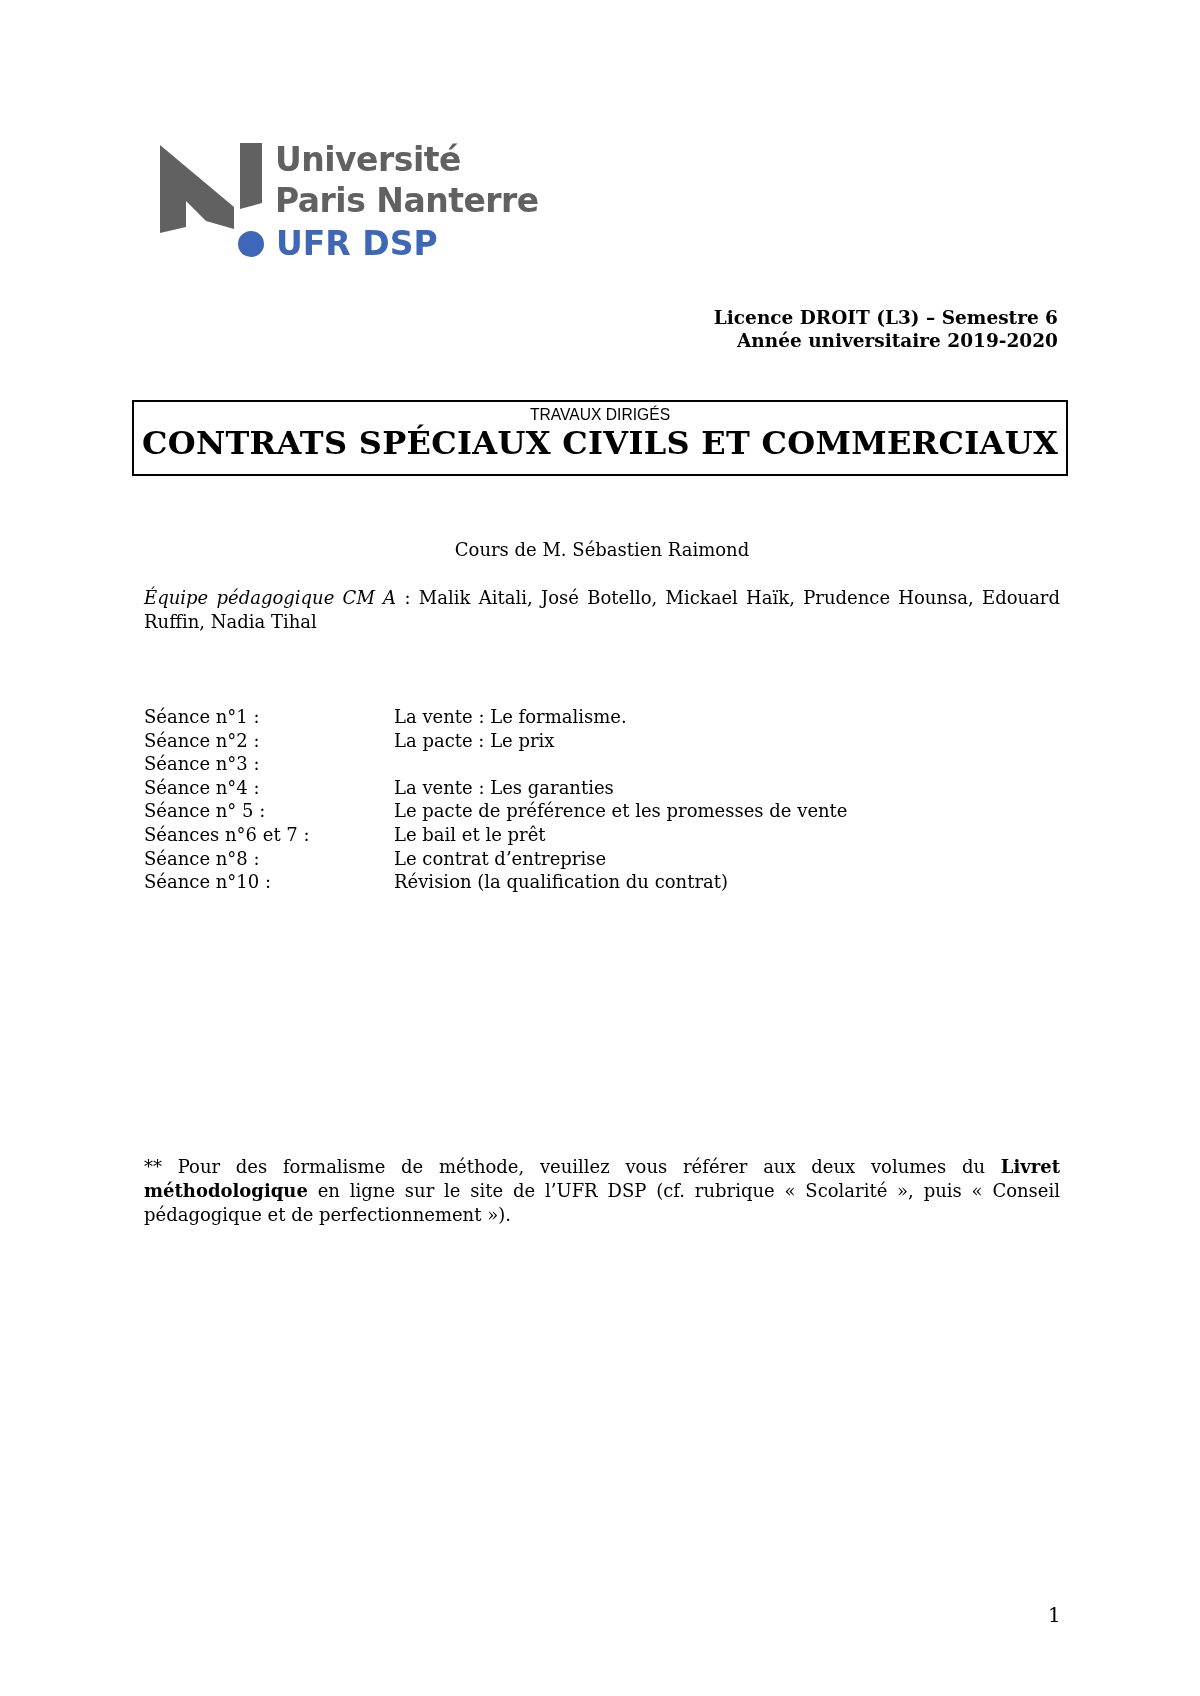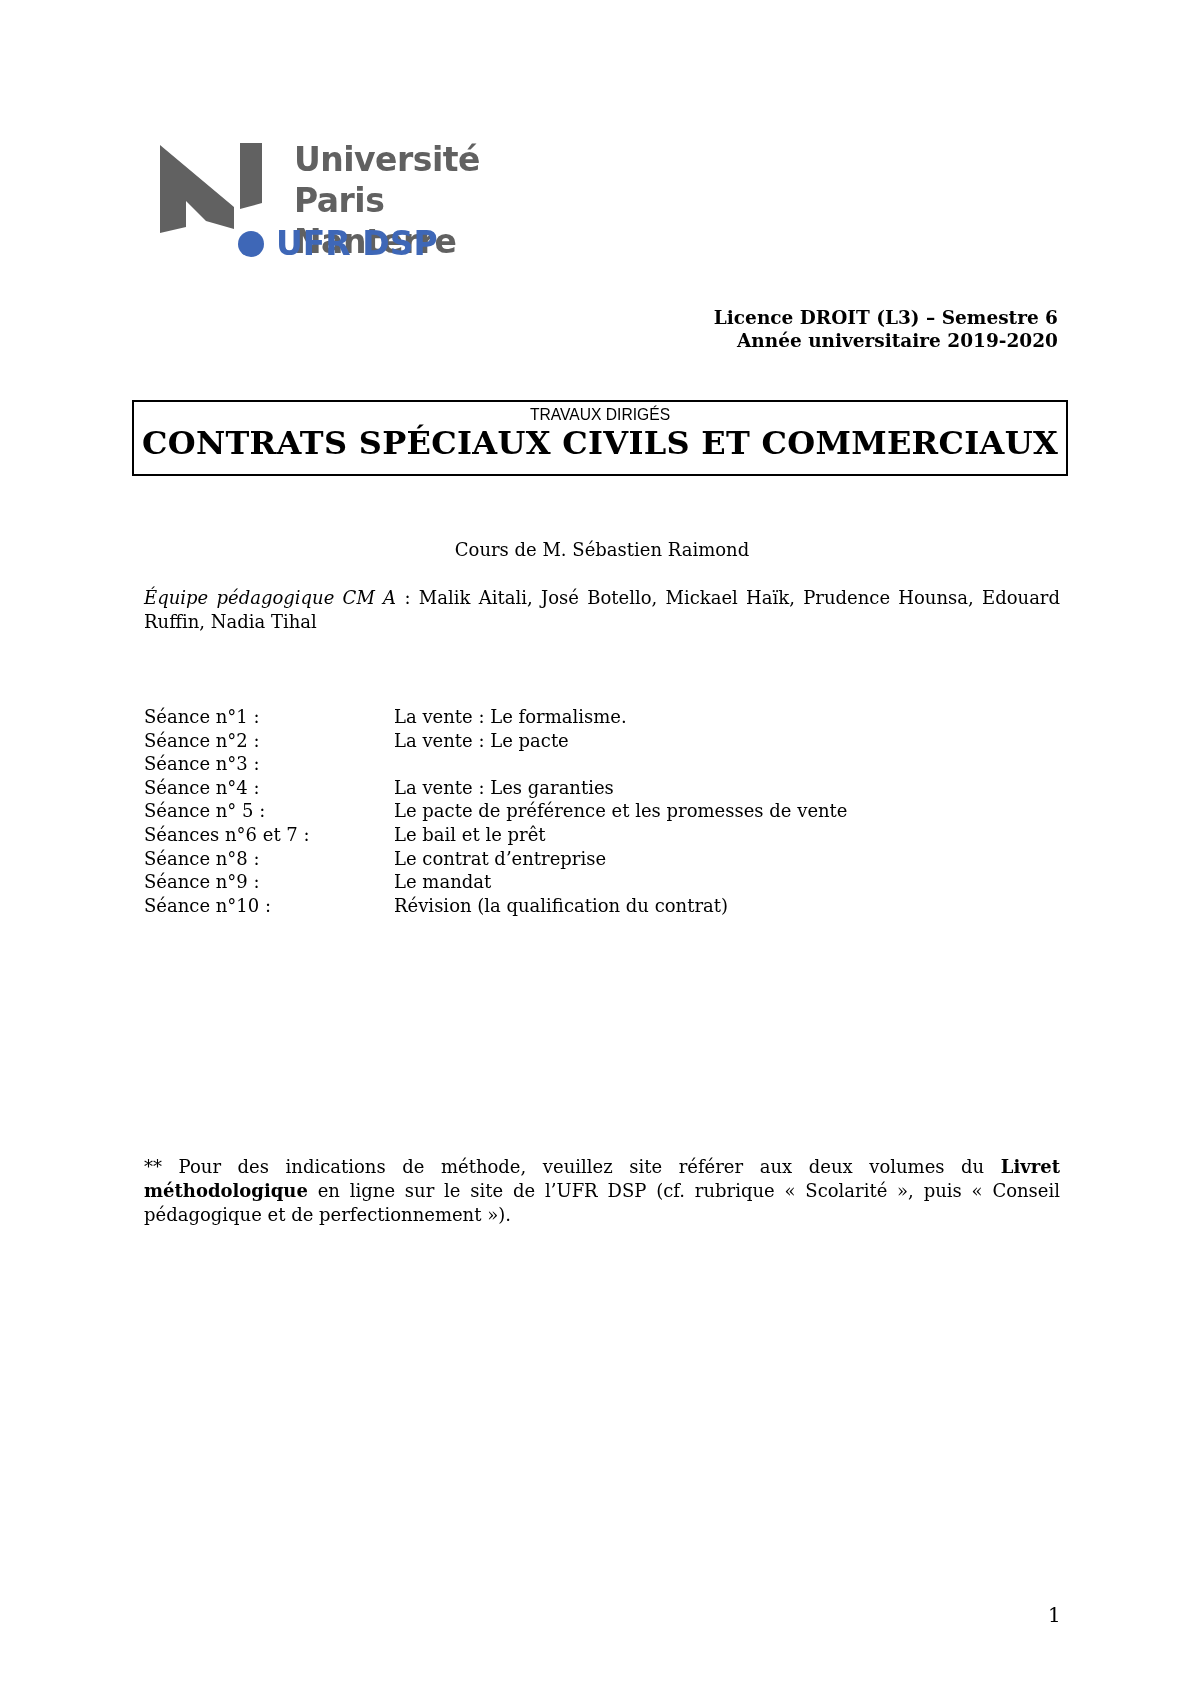--- a/index.html
+++ b/index.html
@@ -1,20 +1,20 @@
 <!DOCTYPE html>
 <html><head>
 <meta charset="utf-8">
 <style>
   html, body { margin: 0; padding: 0; background: #ffffff; }
   body { width: 1200px; height: 1696px; position: relative; overflow: hidden;
          font-family: "DejaVu Serif", "Liberation Serif", serif; color: #000; }
   .logo { position: absolute; left: 160px; top: 143px; width: 380px; height: 120px; }
   .logo-mark { position: absolute; left: 0; top: 0; width: 110px; height: 90px; }
-  .logo-text { position: absolute; left: 134px; top: -4px;
+  .logo-text { position: absolute; left: 115px; top: -4px;
                font-family: "DejaVu Sans", "Liberation Sans", sans-serif; font-weight: bold;
                color: #616161; font-size: 33px; line-height: 41px; letter-spacing: -0.5px; }
   .logo-ufr { position: absolute; left: 78px; top: 80px;
               font-family: "DejaVu Sans", "Liberation Sans", sans-serif; font-weight: bold;
               color: #3e67b7; font-size: 33px; line-height: 41px; }
   .logo-dot { display:inline-block; width: 26px; height: 26px; border-radius: 50%;
               background: #3e67b7; vertical-align: -2px; margin-right: 12px; }
 
   .level { position: absolute; right: 142px; top: 306px; text-align: right;
            font-weight: bold; font-size: 18.5px; line-height: 23px; }
@@ -73,21 +73,21 @@
   <em>Équipe pédagogique CM A</em><span> : </span><span>Malik Aitali, José Botello, Mickael Haïk, Prudence Hounsa, Edouard Ruffin, Nadia Tihal</span>
 </div>
 
 <div class="sessions">
   <div class="session-row">
     <div class="session-num">Séance n°1 :</div>
     <div class="session-topic">La vente : Le formalisme.</div>
   </div>
   <div class="session-row">
     <div class="session-num">Séance n°2 :</div>
-    <div class="session-topic">La vente : Le pacte</div>
+    <div class="session-topic">La pacte : Le prix</div>
   </div>
   <div class="session-row">
     <div class="session-num">Séance n°3 :</div>
   </div>
   <div class="session-row">
     <div class="session-num">Séance n°4 :</div>
     <div class="session-topic">La vente : Les garanties</div>
   </div>
   <div class="session-row">
     <div class="session-num">Séance n° 5 :</div>
@@ -95,26 +95,22 @@
   </div>
   <div class="session-row">
     <div class="session-num">Séances n°6 et 7 :</div>
     <div class="session-topic">Le bail et le prêt</div>
   </div>
   <div class="session-row">
     <div class="session-num">Séance n°8 :</div>
     <div class="session-topic">Le contrat d’entreprise</div>
   </div>
   <div class="session-row">
-    <div class="session-num">Séance n°9 :</div>
-    <div class="session-topic">Le mandat</div>
-  </div>
-  <div class="session-row">
     <div class="session-num">Séance n°10 :</div>
     <div class="session-topic">Révision (la qualification du contrat)</div>
   </div>
 </div>
 
 <div class="text note">
-  <span>** Pour des indications de méthode, veuillez site référer aux deux volumes du </span><b>Livret méthodologique</b><span> en ligne sur le site de l’UFR DSP (cf. rubrique « Scolarité », puis « Conseil pédagogique et de perfectionnement »).</span>
+  <span>** Pour des formalisme de méthode, veuillez vous référer aux deux volumes du </span><b>Livret méthodologique</b><span> en ligne sur le site de l’UFR DSP (cf. rubrique « Scolarité », puis « Conseil pédagogique et de perfectionnement »).</span>
 </div>
 
 <div class="page-num">1</div>
 
 </body></html>

